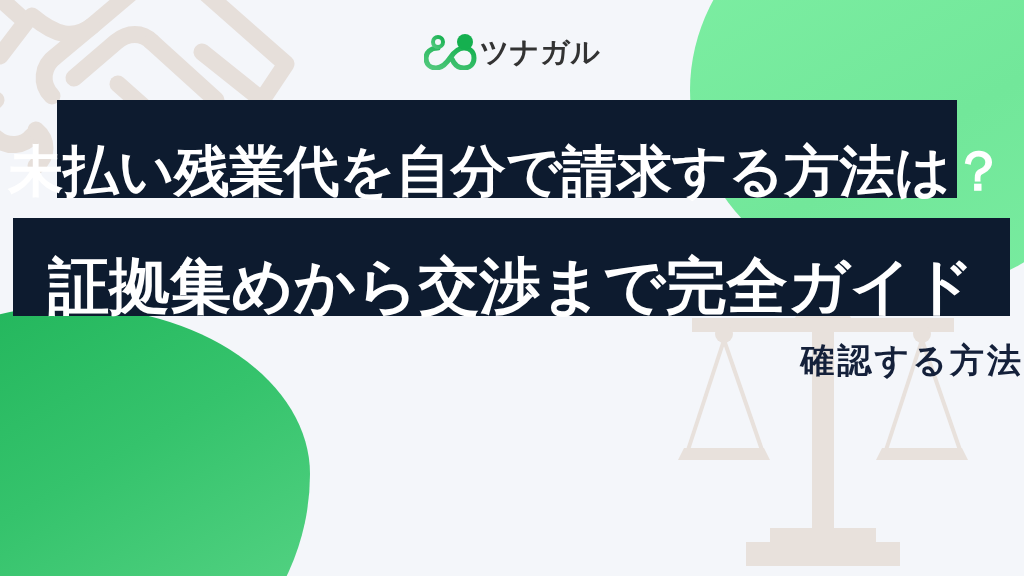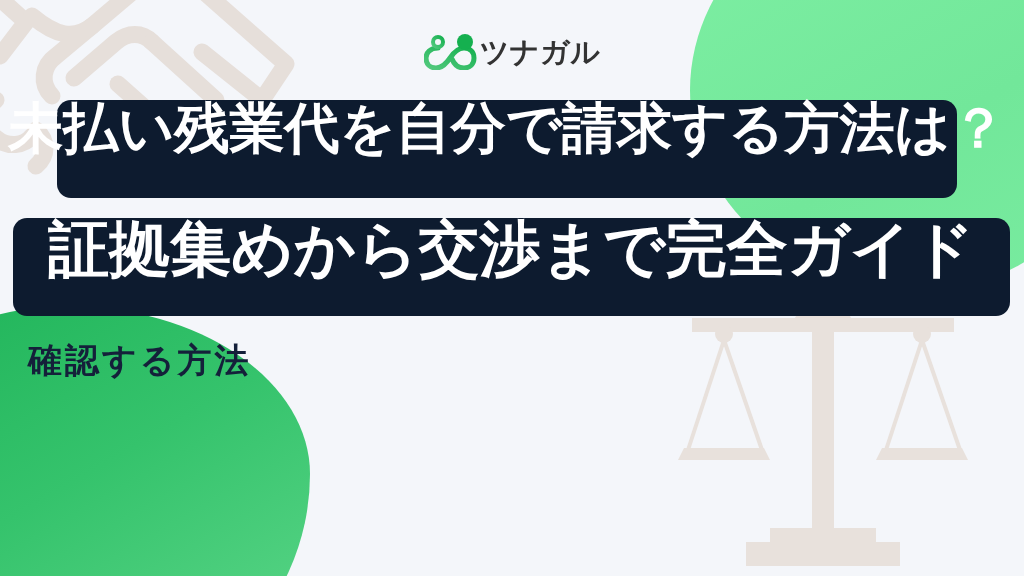--- a/index.html
+++ b/index.html
@@ -77,24 +77,23 @@
     color: #333333;
     letter-spacing: 0.5px;
     line-height: 1;
   }
 
   
   .bar {
     position: absolute;
     background: #0d1b2f;
     display: flex;
-    align-items: flex-start;
+    align-items: flex-end;
     justify-content: center;
     box-sizing: border-box;
-    border-radius: 14px;
   }
   .bar-1 {
     left: 57px;
     top: 100px;
     width: 900px;
     height: 98px;
   }
   .bar-2 {
     left: 13px;
     top: 218px;
@@ -112,21 +111,21 @@
   .bar-2 .bar-text { font-size: 61px; letter-spacing: 0px; }
 
   
   .points {
     position: absolute;
     left: 0;
     right: 0;
     top: 342px;
     display: flex;
     flex-direction: column;
-    align-items: flex-start;
+    align-items: flex-end;
     gap: 18px;
     padding-left: 28px;
   }
   .point {
     font-family: "DejaVu Sans", "Liberation Sans", sans-serif;
     font-size: 34px;
     font-weight: 700;
     color: #14203a;
     letter-spacing: 3px;
     line-height: 1.1;

